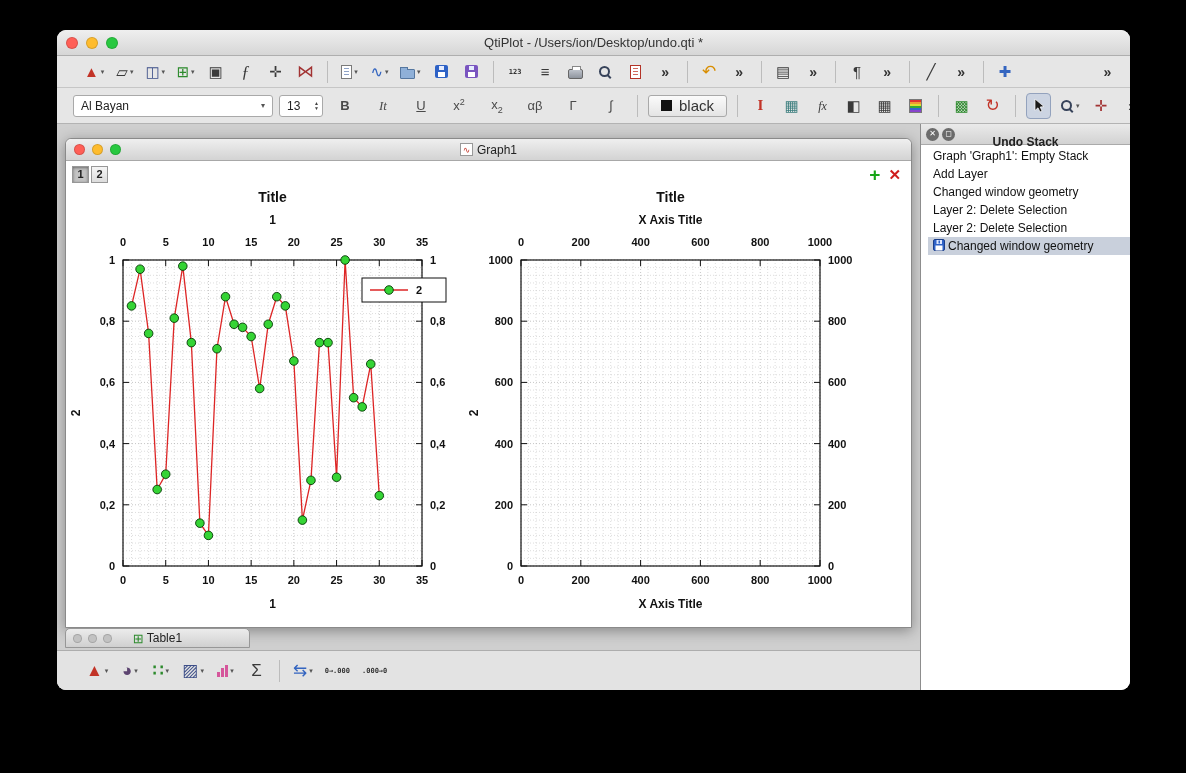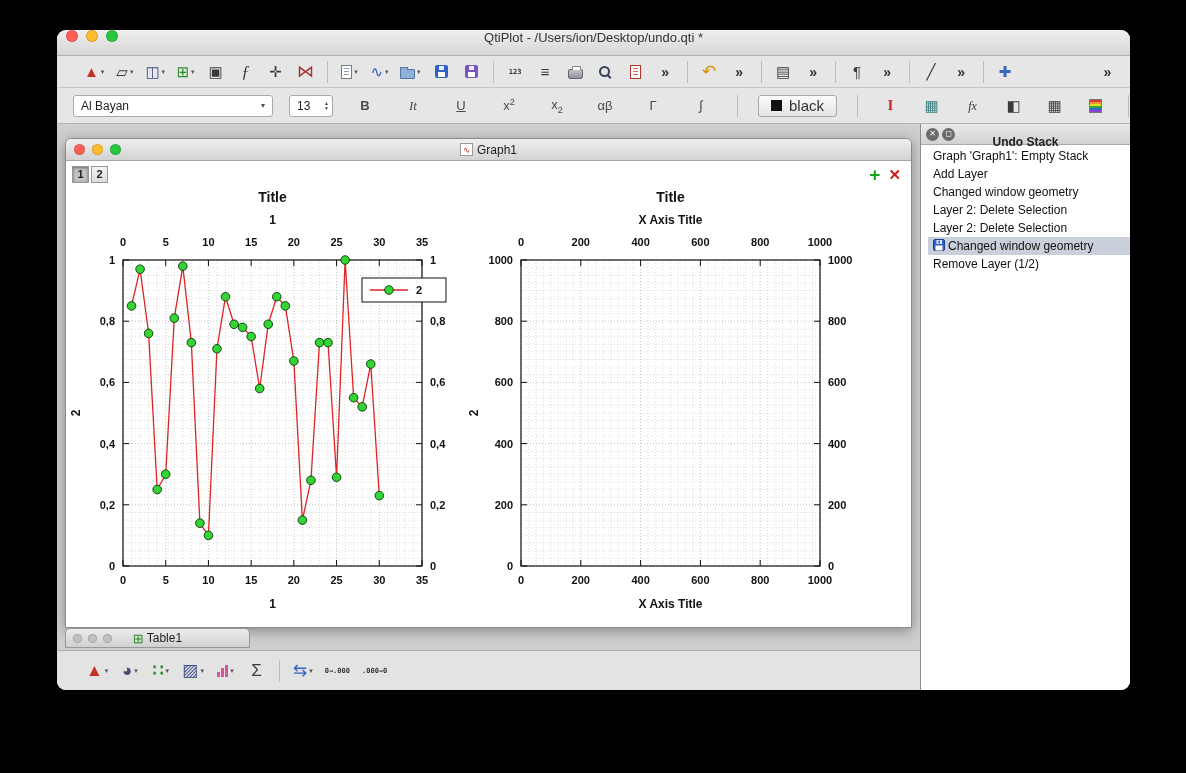--- a/index.html
+++ b/index.html
@@ -2,31 +2,31 @@
 <html><head>
 <meta charset="utf-8">
 <style>
   html,body{margin:0;padding:0;background:#000;}
   *{box-sizing:border-box;}
   .screen{position:relative;width:1186px;height:773px;background:#000;overflow:hidden;font-family:"Liberation Sans",sans-serif;}
   .app{position:absolute;left:57px;top:30px;width:1073px;height:660px;border-radius:9px;overflow:hidden;
        background:#e6e6e6;box-shadow:0 18px 45px rgba(0,0,0,.6);display:flex;flex-direction:column;}
   
   .titlebar{height:26px;background:linear-gradient(#efefef,#d6d6d6);border-bottom:1px solid #aeaeae;
-            display:flex;position:relative;flex:none;}
+            display:flex;align-items:center;position:relative;flex:none;}
   .lights{display:flex;gap:8px;padding-left:9px;}
   .light{width:12px;height:12px;border-radius:50%;display:inline-block;border:1px solid rgba(0,0,0,.15);}
   .light.sm{width:11px;height:11px;}
   .light.xs{width:9px;height:9px;}
   .l-red{background:#ff5f57}.l-yel{background:#febc2e}.l-grn{background:#28c840}.l-gray{background:#c2c2c2}
   .wtitle{position:absolute;left:0;right:0;text-align:center;font-size:13px;color:#333;}
   
   .toolbar{display:flex;align-items:center;flex:none;background:#e6e6e6;}
   .row1{height:32px;border-bottom:1px solid #c6c6c6;padding:0 10px 0 24px;gap:5px;}
-  .row2{height:36px;border-bottom:1px solid #b3b3b3;padding:0 10px 0 16px;gap:16px;}
+  .row2{height:36px;border-bottom:1px solid #b3b3b3;padding:0 10px 0 16px;gap:6px;}
   .tb{height:26px;min-width:25px;display:inline-flex;align-items:center;justify-content:center;gap:1px;
       padding:0 3px;border-radius:4px;flex:none;}
   .tb.active{background:#ccd4e2;border:1px solid #93a2bd;}
   .g{font-size:15px;line-height:1;color:#3a3a3a;}
   .g.big{font-size:17px}.g.it{font-style:italic;font-family:"Liberation Serif",serif;}
   .caret{font-size:7px;color:#555;margin-left:1px;}
   .sep{width:1px;height:22px;background:#bcbcbc;margin:0 4px;flex:none;}
   .more{font-size:14px;color:#333;font-weight:bold;}
   .c-red{color:#c23327}.c-blue{color:#3465c0}.c-green{color:#2c8a2c}.c-purple{color:#5c4470}
   .c-gold{color:#d98e00}.c-teal{color:#3a7d7d}.c-dkred{color:#a23333}.c-navy{color:#3c4e88}
@@ -739,21 +739,18 @@
             </div>
           <div class="undo-item selected">
               <span class="floppy"><svg width="12" height="12">
                   <rect x="0.5" y="0.5" width="11" height="11" rx="1.5" fill="#2f63c8" stroke="#1c3f8a"></rect>
                   <rect x="3.5" y="1" width="5.5" height="4" fill="#dfe8ff"></rect>
                   <rect x="5.5" y="1.5" width="1.5" height="3" fill="#2f63c8"></rect>
                   <rect x="2.5" y="6.5" width="7" height="5" fill="#fff"></rect>
                 </svg></span>
               <span class="ulabel">Changed window geometry</span>
             </div>
-          <div class="undo-item">
-              <span class="ulabel">Remove Layer (1/2)</span>
-            </div>
         </div>
       </div>
     </div>
 
   </div>
 </div>
 
 </body></html>

